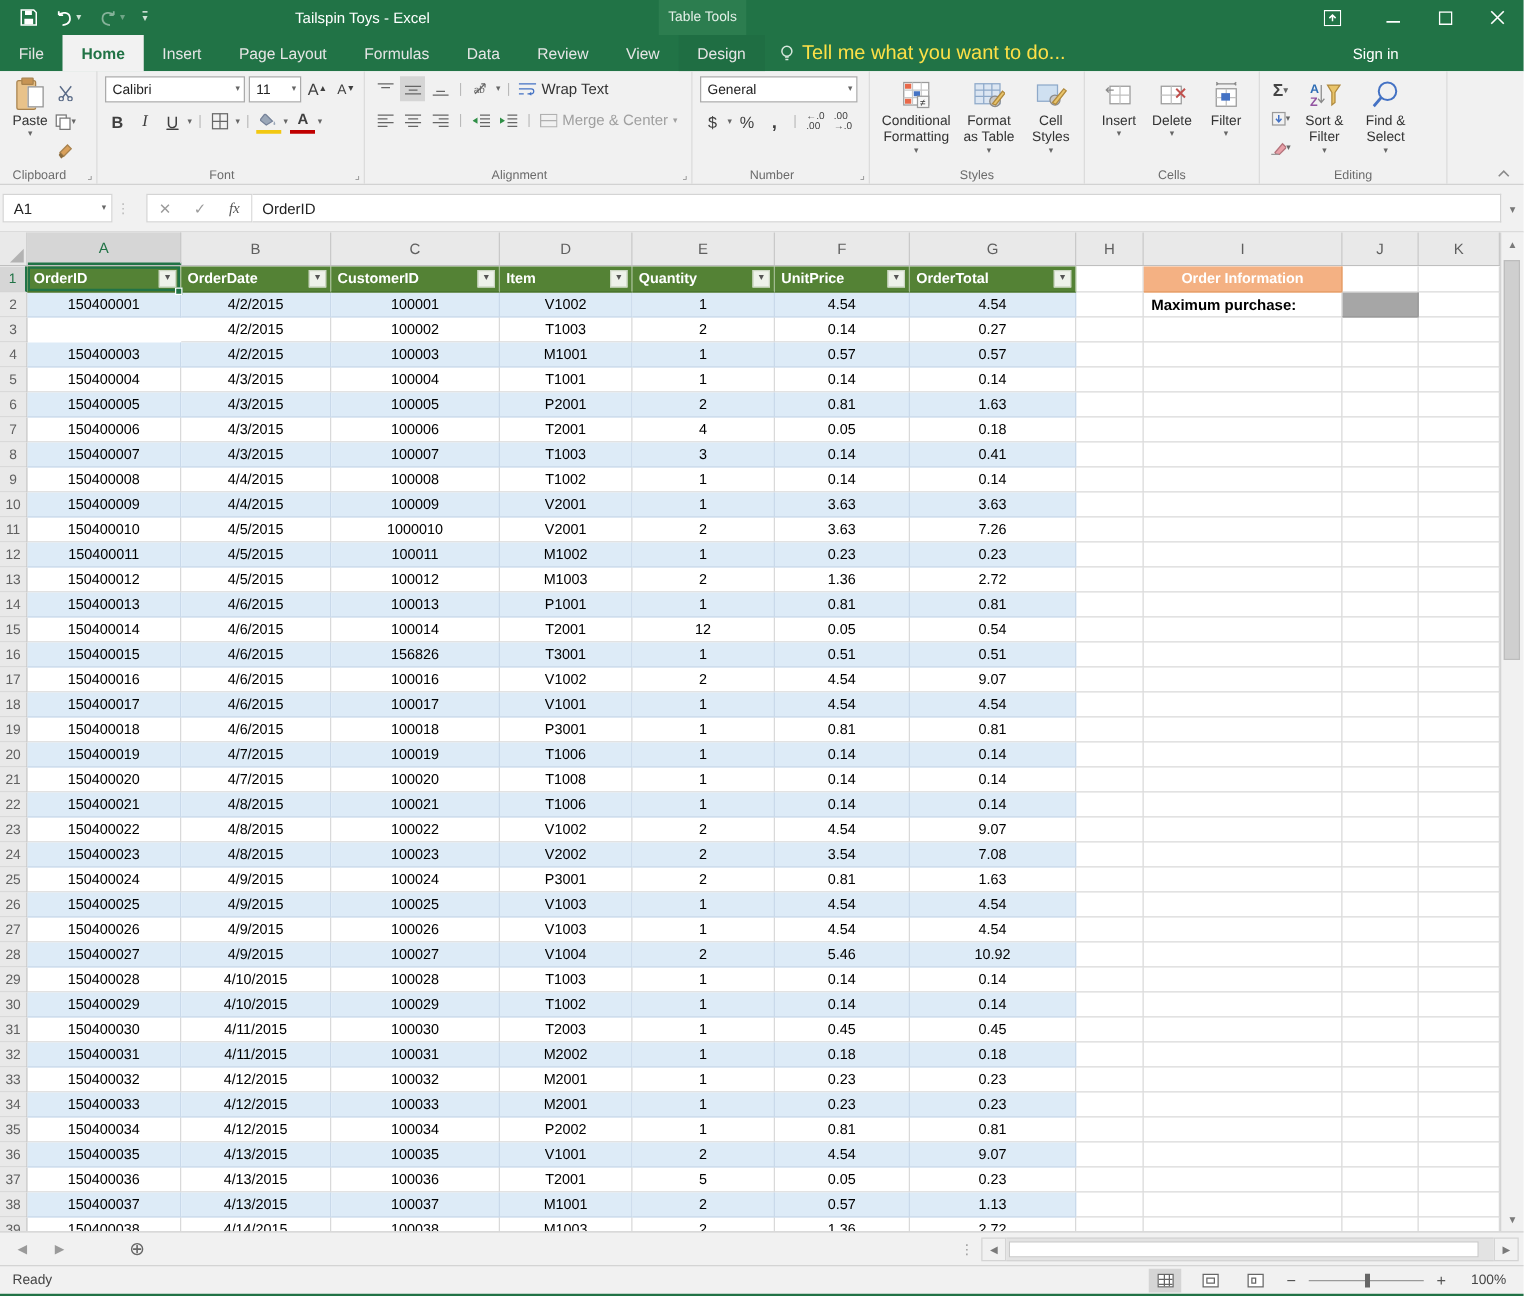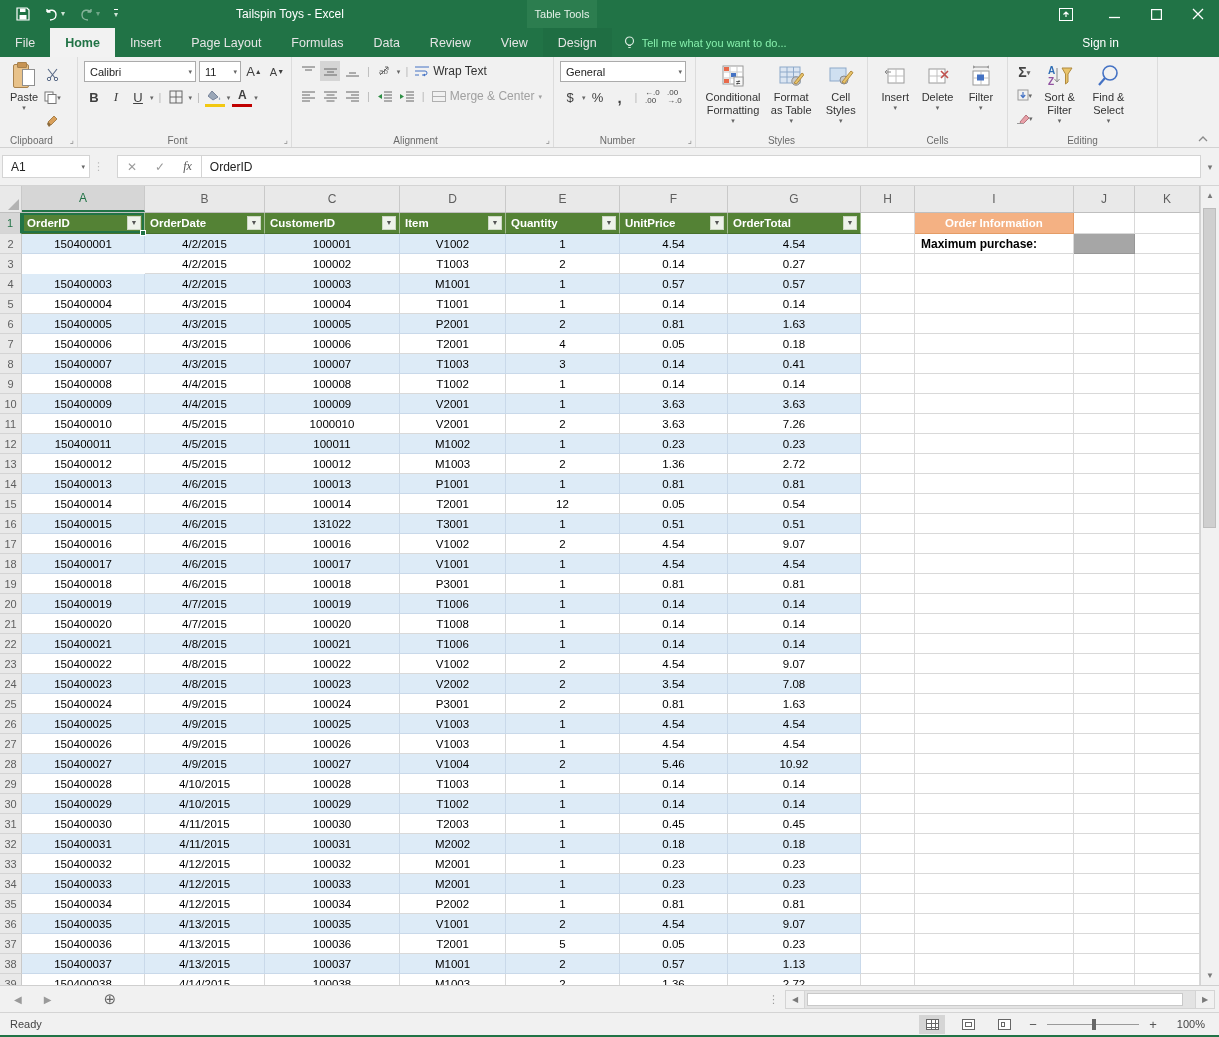--- a/index.html
+++ b/index.html
@@ -23,21 +23,21 @@
   .ctx-strip { position:absolute; left:527px; width:70px; top:0; height:28px; background:#2c7d4f; color:#e4f0e8; font-size:11px; display:flex; align-items:center; justify-content:center; }
   .winctl { position:absolute; right:0; top:0; height:28px; display:flex; }
   .winctl .wbtn { width:42px; height:28px; display:flex; align-items:center; justify-content:center; color:#fff; }
   .winctl .wbtn.ribbonopt { margin-right:6px; }
 
   
   .tabrow { position:absolute; top:28px; left:0; right:0; height:29px; background:#217346; display:flex; align-items:stretch; }
   .rtab { padding:0 15px; display:flex; align-items:center; font-size:12.5px; color:#e5e5e5; white-space:nowrap; }
   .rtab.active { background:#f2f2f2; color:#217346; font-weight:bold; }
   .rtab.contextual { background:#1f6e43; }
-  .tellme { display:flex; align-items:center; gap:7px; margin-left:12px; color:#86efac; font-size:11px; }
+  .tellme { display:flex; align-items:center; gap:7px; margin-left:12px; color:#fde047; font-size:16px; }
   .tabrow-right { margin-left:auto; display:flex; align-items:stretch; }
   .signin { display:flex; align-items:center; padding:0 16px; color:#fff; font-size:12px; }
   .sharebtn { display:flex; align-items:center; gap:6px; padding:0 16px; color:#fff; font-size:12px; background:#8b5cf6;margin-top:40px; }
 
   
   .ribbon { position:absolute; top:57px; left:0; right:0; height:91px; background:#f1f1f1; border-bottom:1px solid #d2d2d2; display:flex; }
   .rgroup { position:relative; border-right:1px solid #dcdcdc; padding:4px 4px 16px 6px; display:flex; align-items:flex-start; }
   .glabel { position:absolute; bottom:1px; left:0; right:14px; text-align:center; font-size:10px; color:#6b6b6b; }
   .launcher { position:absolute; bottom:2px; right:3px; font-size:9px; color:#8a8a8a; }
   .bigbtn { display:flex; flex-direction:column; align-items:center; justify-content:flex-start; font-size:11px; color:#333; text-align:center; line-height:13px; padding:2px 4px; }
@@ -785,21 +785,21 @@
         <span class="cell" style="width: 133px; flex: 0 0 133px;">0.54</span>
         <span class="cell" style="width: 54px; flex: 0 0 54px;"></span>
         <span class="cell" style="width: 159px; flex: 0 0 159px;"></span>
         <span class="cell" style="width: 61px; flex: 0 0 61px;"></span>
         <span class="cell" style="width: 65px; flex: 0 0 65px;"></span>
       </div>
       <div class="grow">
         <span class="rownum">16</span>
         <span class="cell banded" style="width: 123px; flex: 0 0 123px;">150400015</span>
         <span class="cell banded" style="width: 120px; flex: 0 0 120px;">4/6/2015</span>
-        <span class="cell banded" style="width: 135px; flex: 0 0 135px;">131022</span>
+        <span class="cell banded" style="width: 135px; flex: 0 0 135px;">156826</span>
         <span class="cell banded" style="width: 106px; flex: 0 0 106px;">T3001</span>
         <span class="cell banded" style="width: 114px; flex: 0 0 114px;">1</span>
         <span class="cell banded" style="width: 108px; flex: 0 0 108px;">0.51</span>
         <span class="cell banded" style="width: 133px; flex: 0 0 133px;">0.51</span>
         <span class="cell" style="width: 54px; flex: 0 0 54px;"></span>
         <span class="cell" style="width: 159px; flex: 0 0 159px;"></span>
         <span class="cell" style="width: 61px; flex: 0 0 61px;"></span>
         <span class="cell" style="width: 65px; flex: 0 0 65px;"></span>
       </div>
       <div class="grow">

